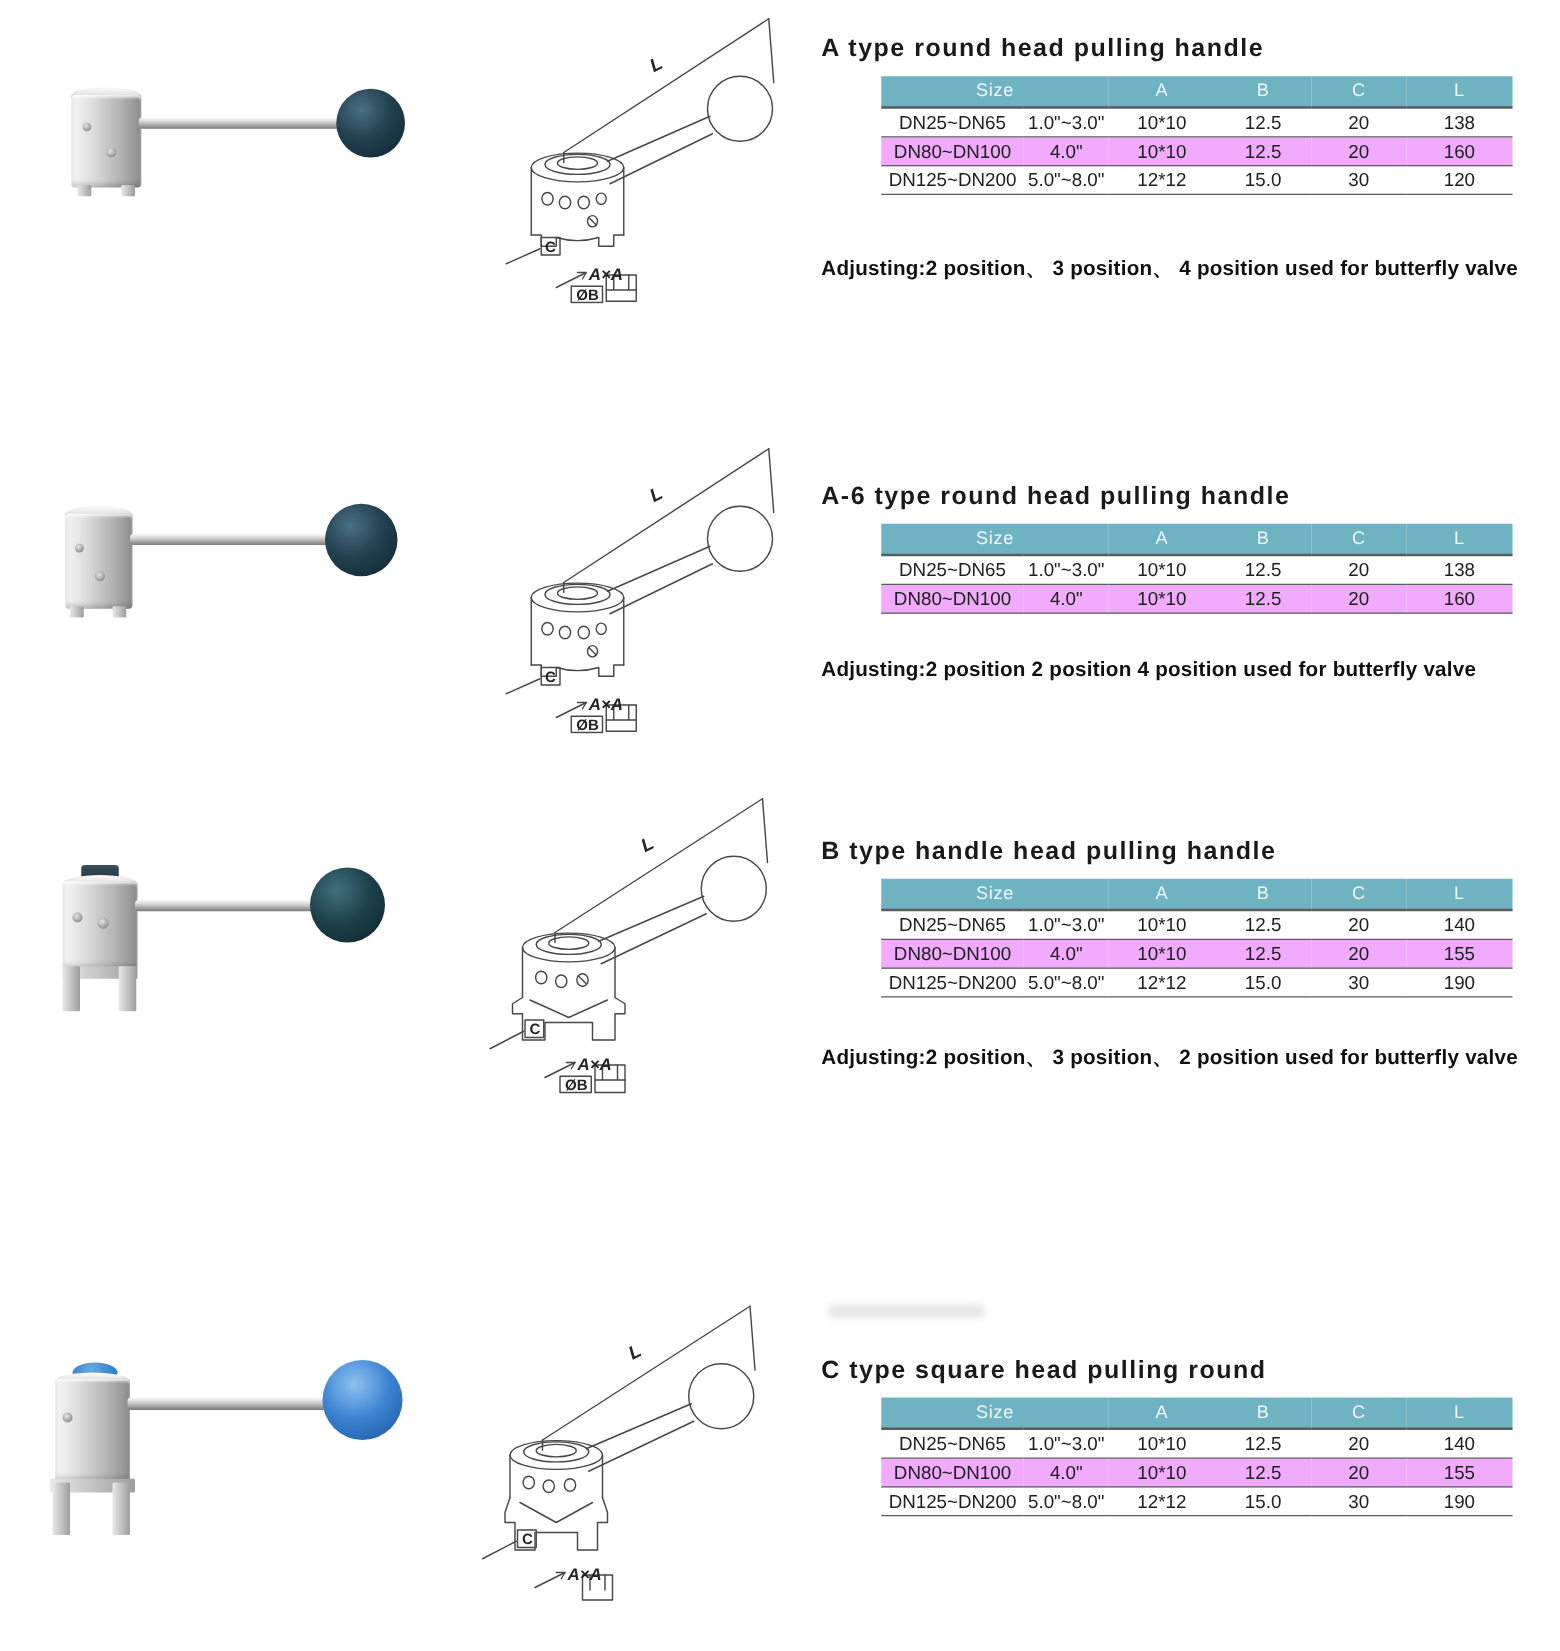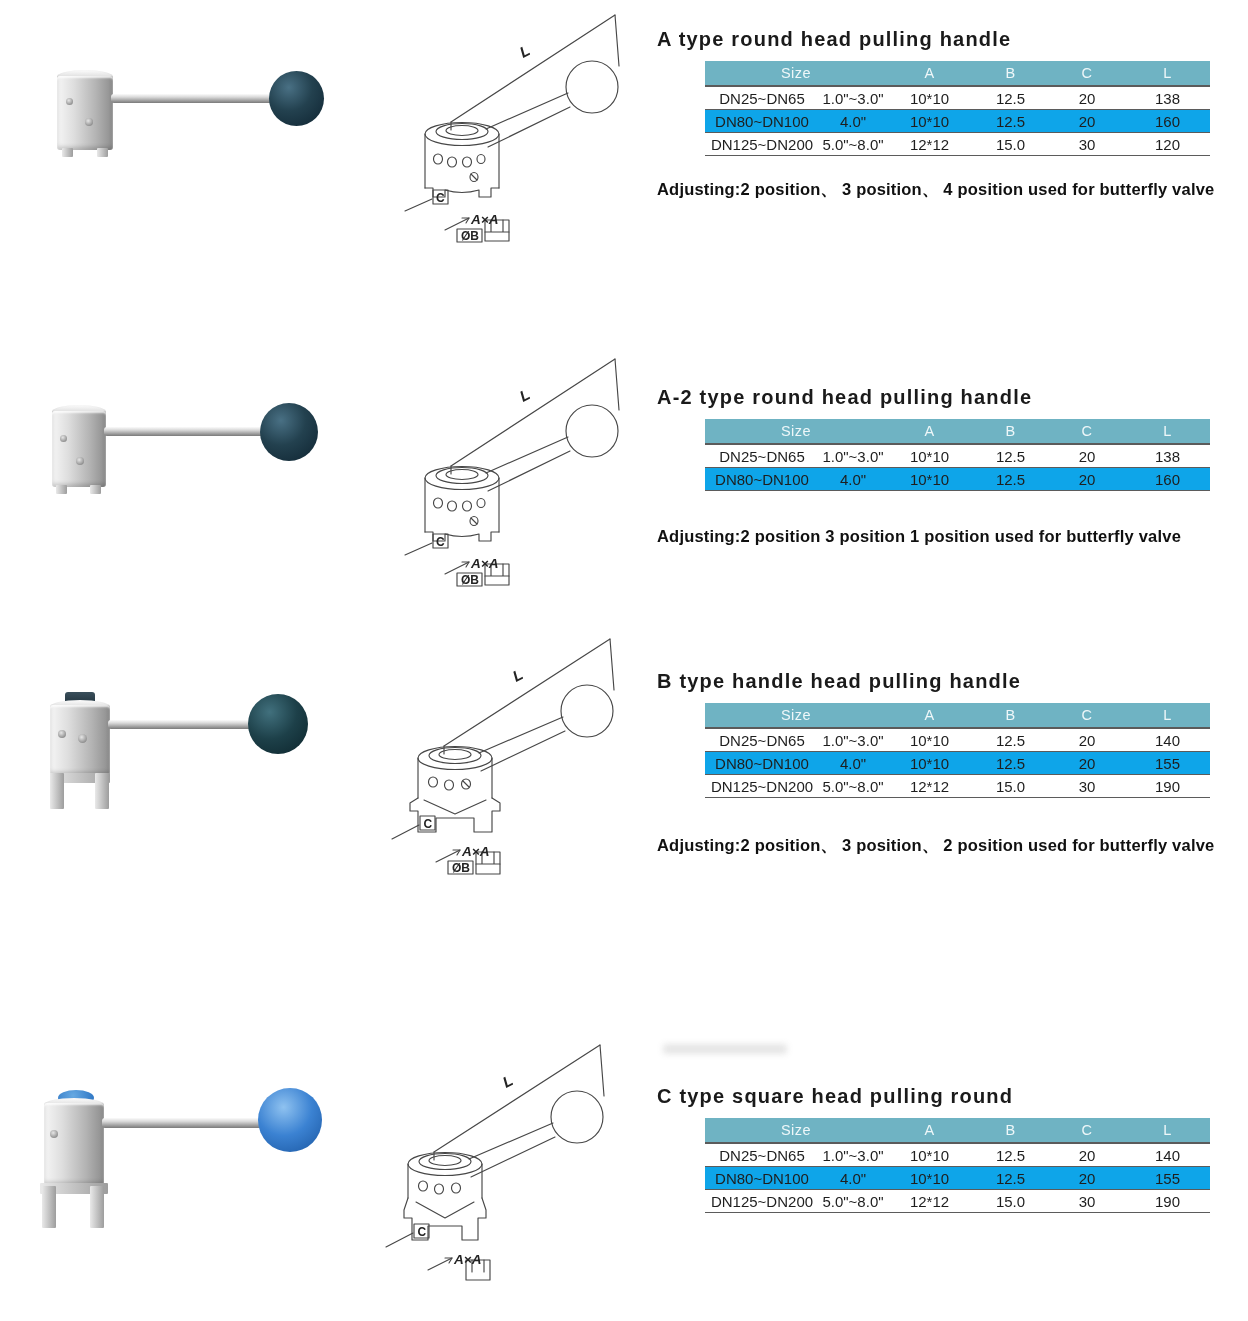--- a/index.html
+++ b/index.html
@@ -20,21 +20,21 @@
   }
   .spec-table th{
     background:#6fb3c3;color:#eef7f9;font-weight:400;font-size:14.5px;
     height:24px;padding:0;letter-spacing:.5px;
     border-bottom:2px solid #5b5b5b;
   }
   .spec-table td{
     text-align:center;height:22px;padding:0;
     border-top:1.6px solid #5b5b5b;background:#ffffff;
   }
-  .spec-table tr.stripe td{background:#0ea5e9;}
+  .spec-table tr.stripe td{background:#f0abfc;}
   .spec-table tbody tr:last-child td{border-bottom:1.6px solid #5b5b5b;}
   .note{
     position:absolute;left:0;white-space:nowrap;
     font-size:16.5px;font-weight:700;color:#101010;letter-spacing:.2px;
   }
   
   .drawing{position:absolute;}
   .drawing path,.drawing circle,.drawing ellipse,.drawing rect{
     fill:none;stroke:#474747;stroke-width:1.15;stroke-linejoin:round;stroke-linecap:round;
   }
@@ -154,21 +154,21 @@
           <tr>
             <td>DN125~DN200</td>
             <td>5.0"~8.0"</td>
             <td>12*12</td>
             <td>15.0</td>
             <td>30</td>
             <td>120</td>
           </tr>
         </tbody>
     </table>
-    <div class="note" style="top:155px">Adjusting:2 position、 3 position、 4 position used for butterfly valve</div>
+    <div class="note" style="top:180px">Adjusting:2 position、 3 position、 4 position used for butterfly valve</div>
   </div>
 
   <div class="photo" style="left:48px;top:393px;width:290px;height:112px">
     <div class="ptop" style="left:4px;top:12px;width:54px;height:14px"></div>
     <div class="pbody" style="left:4px;top:18px;width:54px;height:76px"></div>
     <div class="leg" style="left:8px;top:92px;width:11px;height:9px"></div>
     <div class="leg" style="left:42px;top:92px;width:11px;height:9px"></div>
     <div class="screw" style="left:12px;top:42px;width:7px;height:7px"></div>
     <div class="screw" style="left:28px;top:64px;width:8px;height:8px"></div>
     <div class="rod" style="left:56px;top:34px;width:160px;height:9px"></div>
@@ -201,21 +201,21 @@
     <rect x="100" y="212" width="24" height="21"></rect>
     <path d="M106,212 L106,224 M118,212 L118,224 M100,224 L124,224"></path>
     <rect x="72" y="221" width="25" height="13"></rect>
     <text x="138" y="50" font-size="15" font-style="italic" font-weight="bold" transform="rotate(-27 138 50)">L</text>
     <text x="51" y="193.5" font-size="12" font-weight="bold">C</text>
     <text x="86" y="216" font-size="13.5" font-style="italic" font-weight="bold">A×A</text>
     <text x="76" y="232" font-size="12" font-weight="bold">ØB</text>
   </svg>
 
   <div class="right" style="left:657px;top:382px">
-    <div class="sec-title">A-2 type round head pulling handle</div>
+    <div class="sec-title">A-6 type round head pulling handle</div>
     <table class="spec-table">
       <colgroup>
           <col style="width:114px">
           <col style="width:68px">
           <col style="width:85px">
           <col style="width:77px">
           <col style="width:76px">
           <col style="width:85px">
         </colgroup>
       <thead>
@@ -239,21 +239,21 @@
           <tr class="stripe">
             <td>DN80~DN100</td>
             <td>4.0"</td>
             <td>10*10</td>
             <td>12.5</td>
             <td>20</td>
             <td>160</td>
           </tr>
         </tbody>
     </table>
-    <div class="note" style="top:145px">Adjusting:2 position 3 position 1 position used for butterfly valve</div>
+    <div class="note" style="top:145px">Adjusting:2 position 2 position 4 position used for butterfly valve</div>
   </div>
 
   <div class="photo" style="left:48px;top:688px;width:290px;height:132px">
     <div class="capdark" style="left:17px;top:4px;width:30px;height:15px"></div>
     <div class="ptop" style="left:2px;top:12px;width:60px;height:14px"></div>
     <div class="pbody" style="left:2px;top:17px;width:60px;height:70px"></div>
     <div class="leg" style="left:2px;top:85px;width:60px;height:10px"></div>
     <div class="leg" style="left:2px;top:85px;width:14px;height:36px"></div>
     <div class="leg" style="left:47px;top:85px;width:14px;height:36px"></div>
     <div class="screw" style="left:10px;top:42px;width:8px;height:8px"></div>

